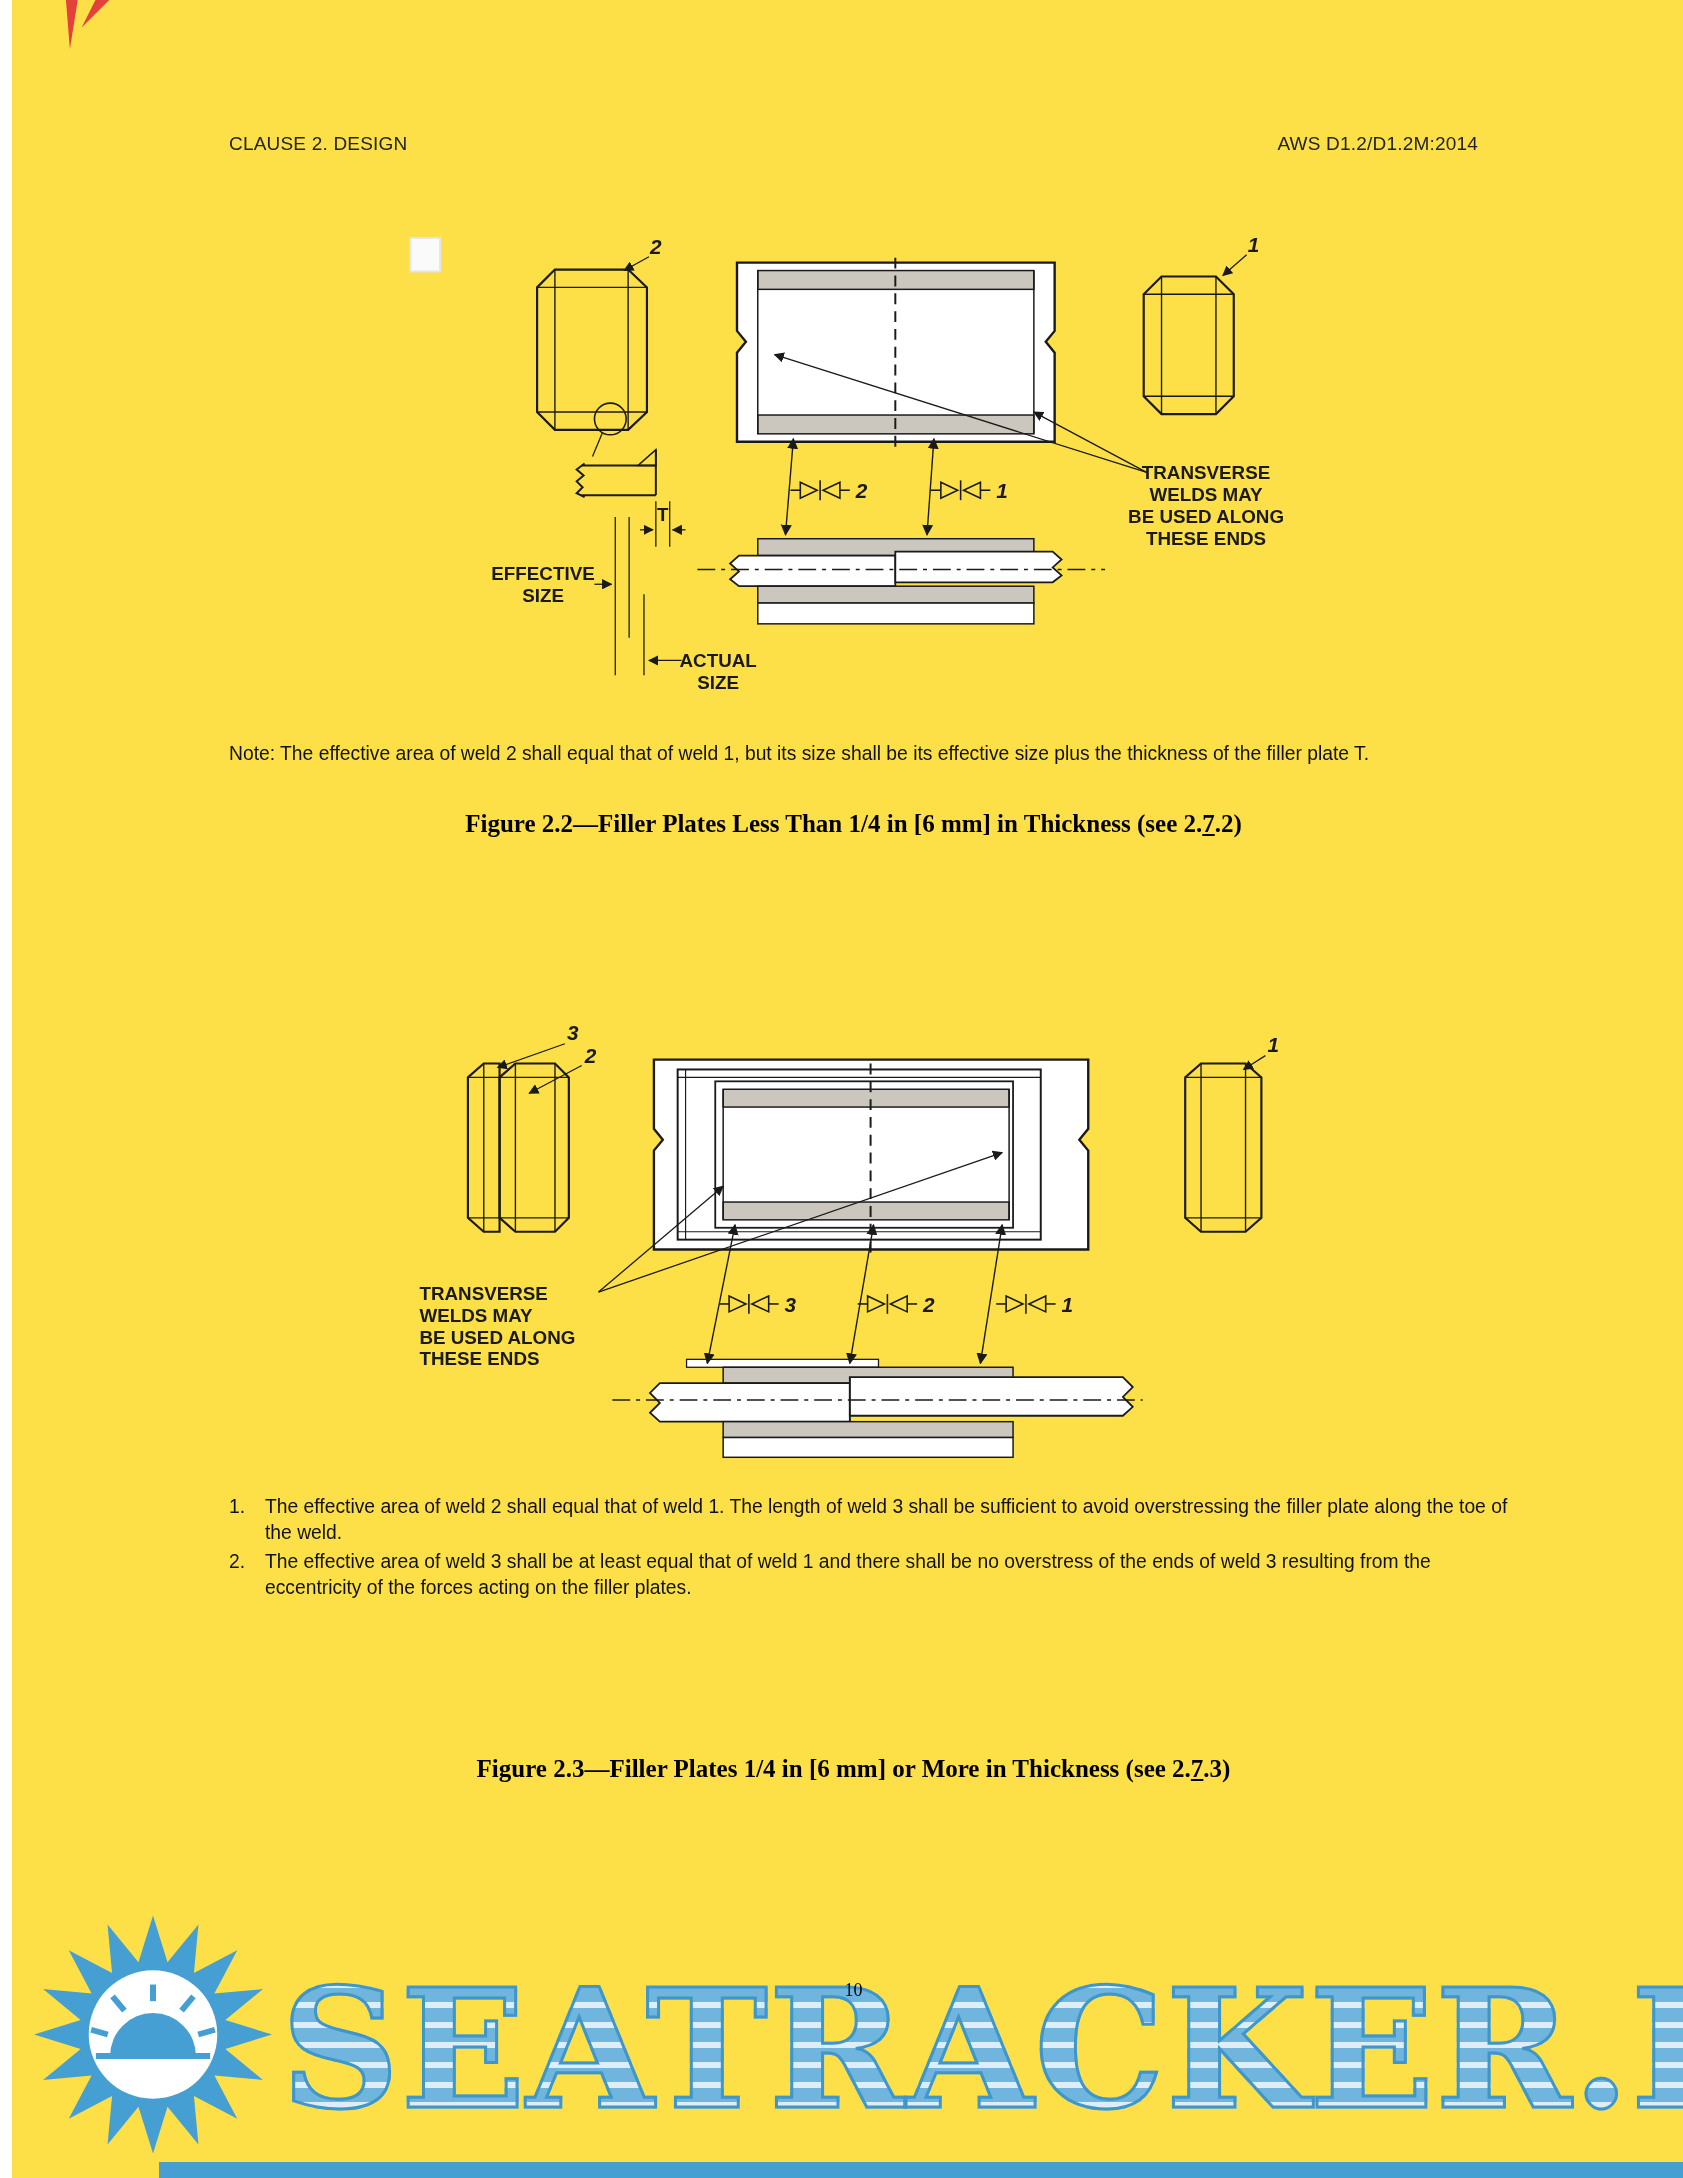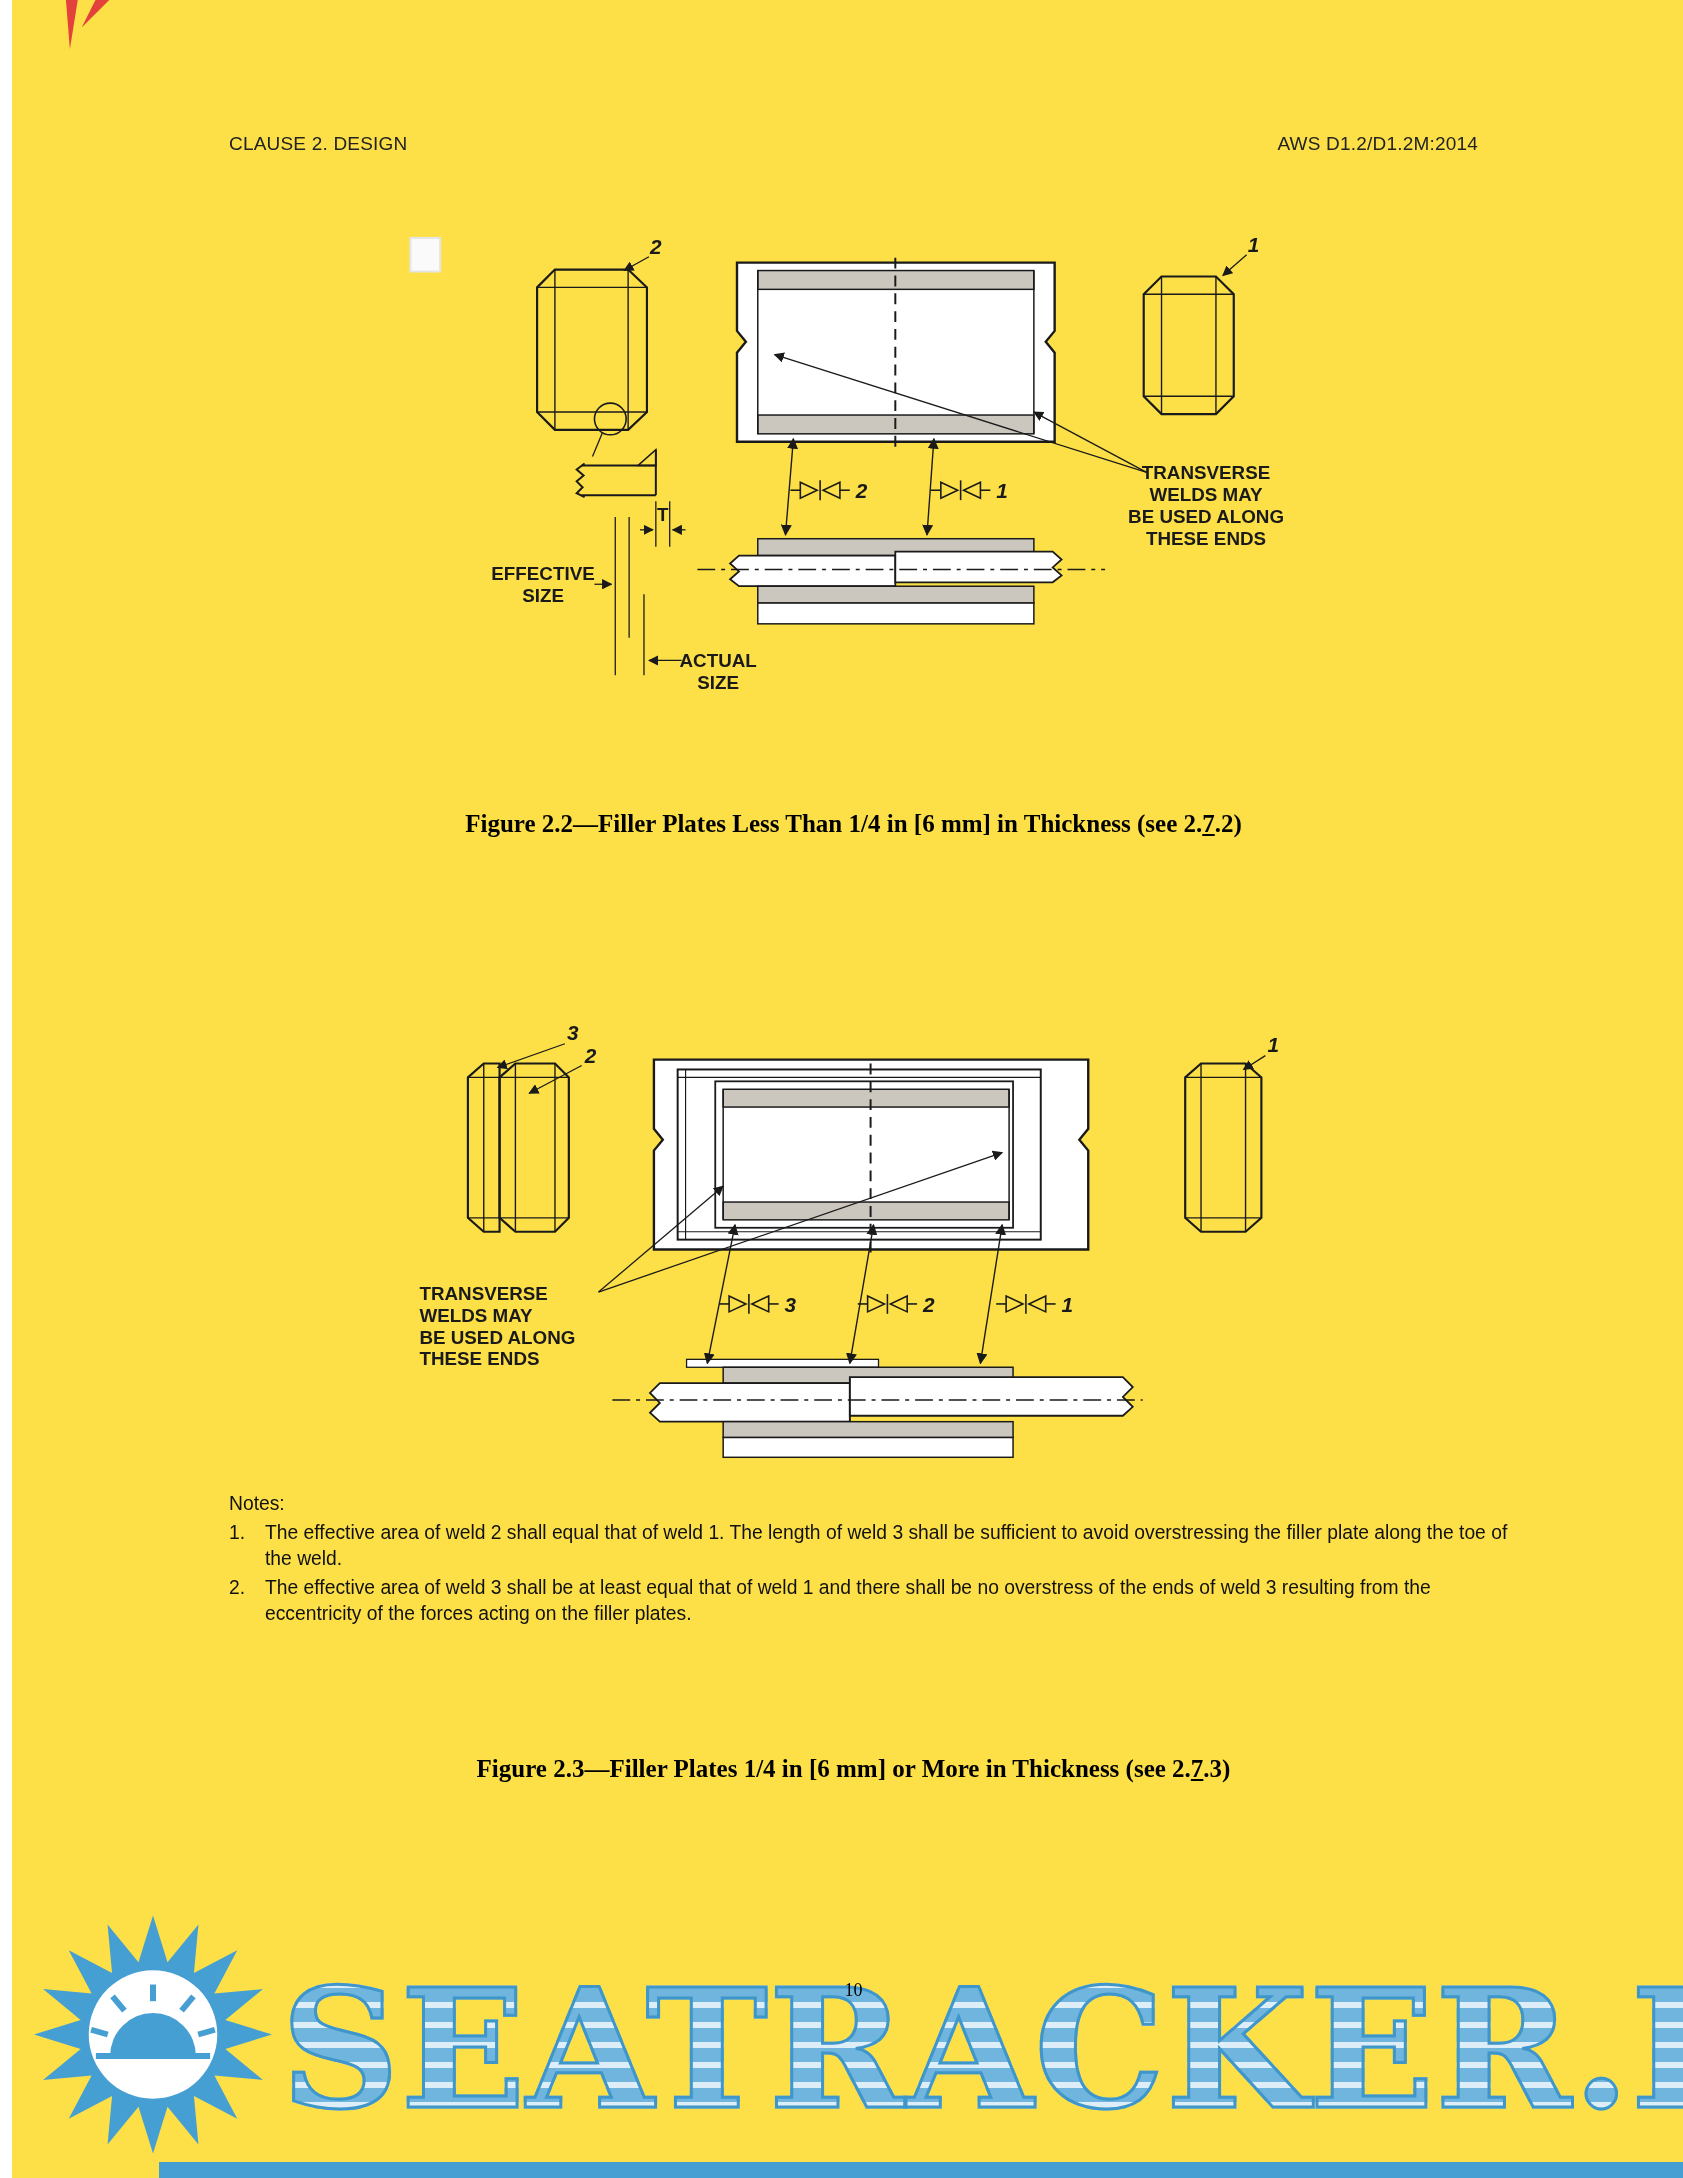--- a/index.html
+++ b/index.html
@@ -152,20 +152,21 @@
     <text x="806" y="320" text-anchor="middle" font-weight="bold" font-size="19" fill="#1a1a1a">THESE ENDS</text>
 
     <g stroke="#1a1a1a" stroke-width="1.3" fill="none">
       <line x1="243" y1="29" x2="218" y2="43" marker-end="url(#ar-a)"></line>
       <line x1="847" y1="27" x2="823" y2="48" marker-end="url(#ar-a)"></line>
     </g>
     <text x="250" y="26" text-anchor="middle" font-weight="bold" font-style="italic" font-size="21" fill="#1a1a1a">2</text>
     <text x="854" y="24" text-anchor="middle" font-weight="bold" font-style="italic" font-size="21" fill="#1a1a1a">1</text>
   </svg>
 
+  <div class="note-line body-text" style="top:741px;">Note: The effective area of weld 2 shall equal that of weld 1, but its size shall be its effective size plus the thickness of the filler plate T.</div>
 
   <div class="caption" style="top:810px;">
     <span>Figure 2.2—Filler Plates Less Than 1/4 in [6 mm] in Thickness (see 2.</span><span class="u">7</span><span>.2)</span>
   </div>
 
   <svg class="fig" style="left:396px; top:1020px;" width="941" height="465" viewBox="0 0 950 470">
     <defs>
       <marker id="ar-b" viewBox="0 0 10 10" refX="9" refY="5" markerWidth="8" markerHeight="8" orient="auto-start-reverse">
         <path d="M0,0 L10,5 L0,10 Z" fill="#1a1a1a"></path>
       </marker>
@@ -248,21 +249,20 @@
       <line x1="158" y1="24" x2="90" y2="48" marker-end="url(#ar-b)"></line>
       <line x1="175" y1="46" x2="122" y2="74" marker-end="url(#ar-b)"></line>
       <line x1="866" y1="36" x2="844" y2="50" marker-end="url(#ar-b)"></line>
     </g>
     <text x="166" y="20" text-anchor="middle" font-weight="bold" font-style="italic" font-size="21" fill="#1a1a1a">3</text>
     <text x="184" y="43" text-anchor="middle" font-weight="bold" font-style="italic" font-size="21" fill="#1a1a1a">2</text>
     <text x="874" y="32" text-anchor="middle" font-weight="bold" font-style="italic" font-size="21" fill="#1a1a1a">1</text>
   </svg>
 
   <div class="notes-block body-text" style="top:1491px;">
-    <div>Notes:</div>
     <div class="note-item">
       <span class="num">1.</span>
       <span>The effective area of weld 2 shall equal that of weld 1. The length of weld 3 shall be sufficient to avoid overstressing the filler plate along the toe of the weld.</span>
     </div>
     <div class="note-item">
       <span class="num">2.</span>
       <span>The effective area of weld 3 shall be at least equal that of weld 1 and there shall be no overstress of the ends of weld 3 resulting from the eccentricity of the forces acting on the filler plates.</span>
     </div>
   </div>
 

